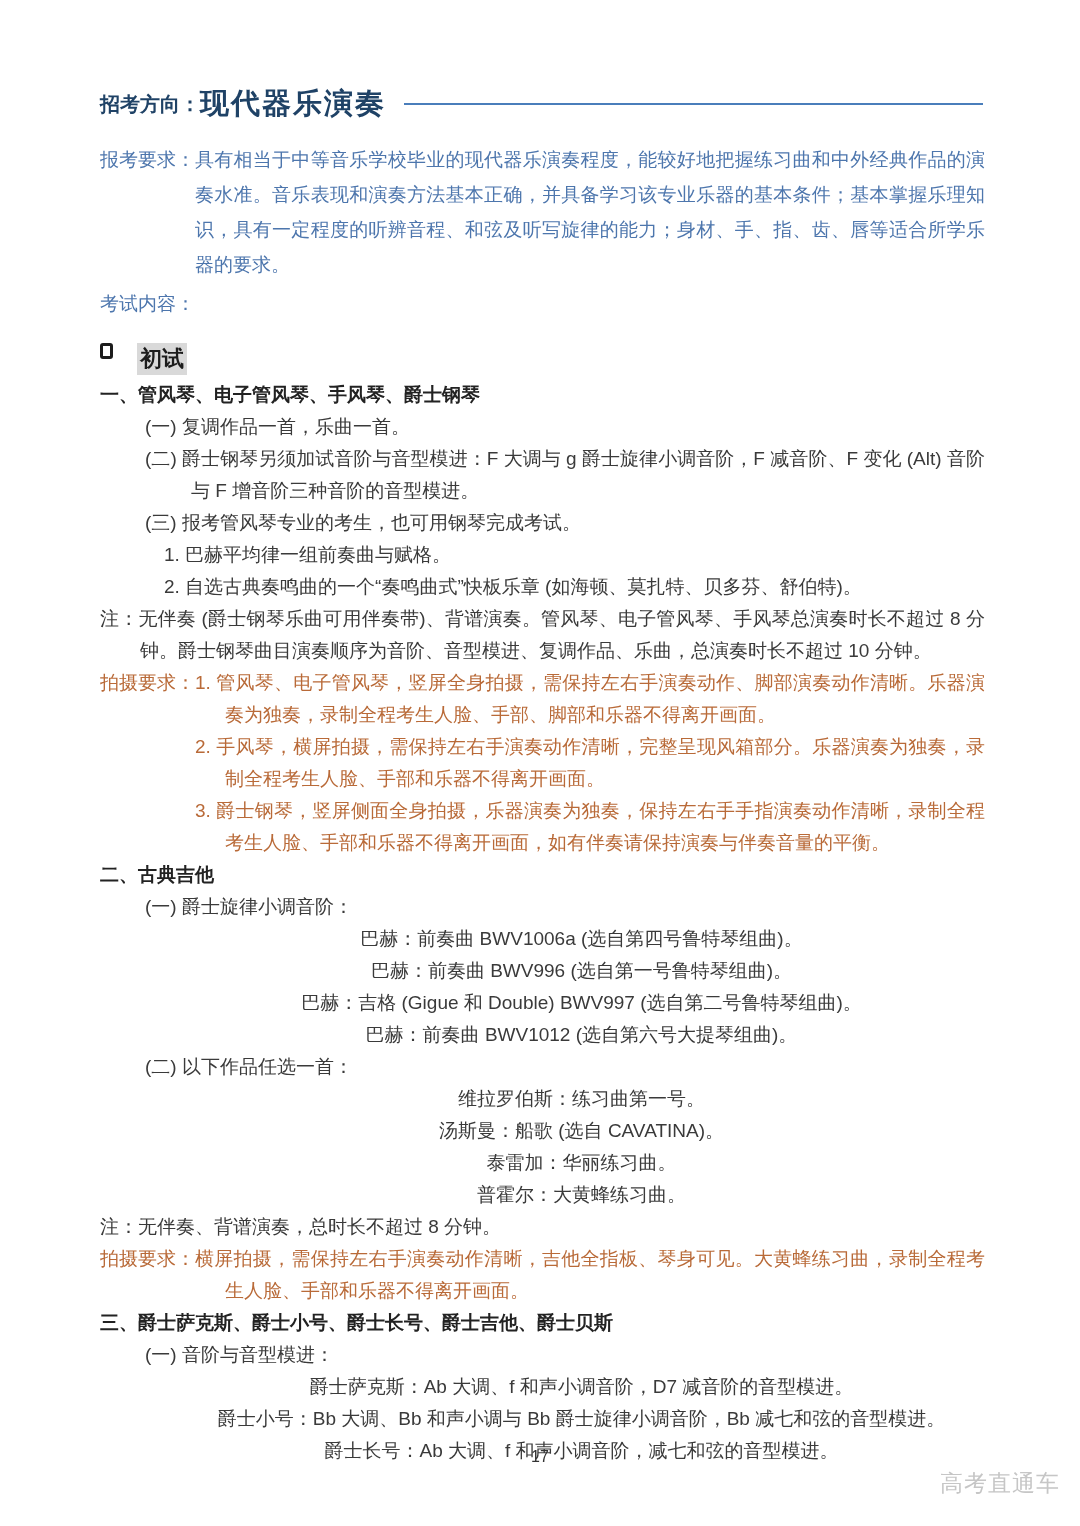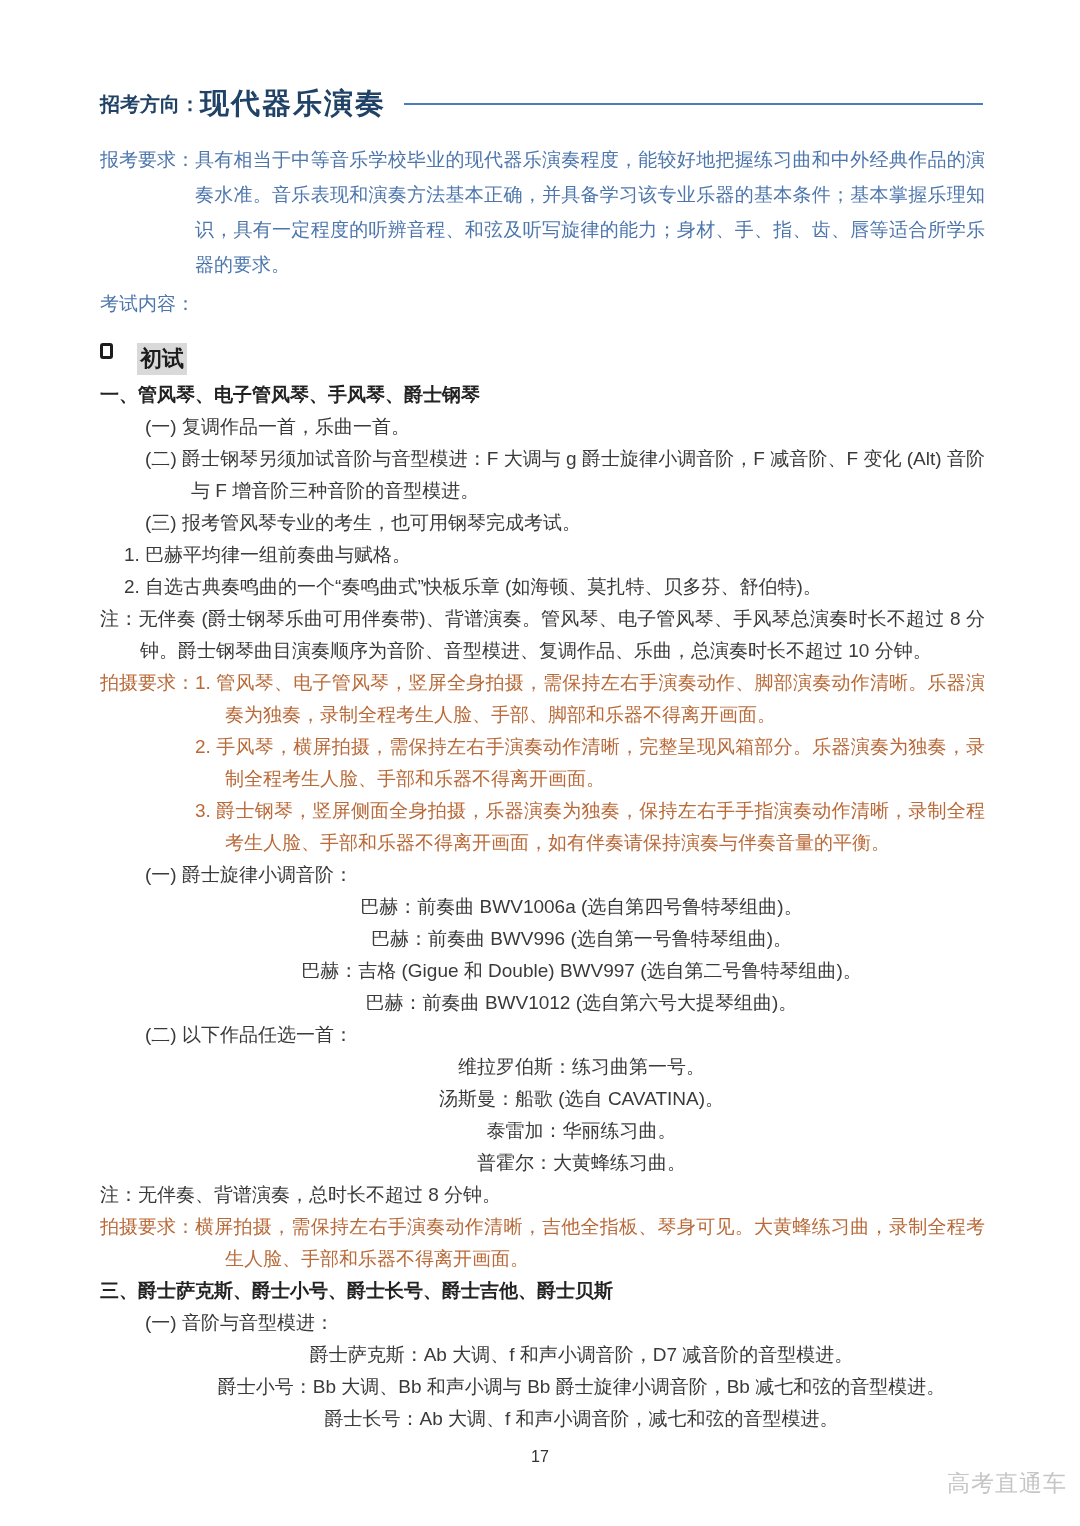--- a/index.html
+++ b/index.html
@@ -110,21 +110,21 @@
     line-height:32px;
     text-align:center;
   }
   .paren-item{
     margin-left:45px;
     padding-left:46px;
     text-indent:-46px;
     text-align:justify;
   }
   .num-item{
-    margin-left:24px;
+    margin-left:64px;
     padding-left:28px;
     text-indent:-28px;
     text-align:justify;
   }
   .work-item{
     margin-left:78px;
   }
   .note{
     padding-left:40px;
     text-indent:-40px;
@@ -155,21 +155,21 @@
     top:1448px;
     left:0;
     width:100%;
     text-align:center;
     font-size:16px;
     color:#333333;
   }
   .watermark{
     position:absolute;
     top:1468px;
-    right:13px;
+    right:20px;
     font-size:23px;
     color:var(--watermark);
     letter-spacing:1px;
   }
 </style>
 </head>
 <body>
 
 <div class="page">
   <div class="content">
@@ -201,20 +201,21 @@
     <div class="line note">注：无伴奏 (爵士钢琴乐曲可用伴奏带)、背谱演奏。管风琴、电子管风琴、手风琴总演奏时长不超过 8 分钟。爵士钢琴曲目演奏顺序为音阶、音型模进、复调作品、乐曲，总演奏时长不超过 10 分钟。</div>
     <div class="shoot-row">
       <span class="shoot-label">拍摄要求：</span>
       <div class="shoot-items">
         <div class="shoot-item">1. 管风琴、电子管风琴，竖屏全身拍摄，需保持左右手演奏动作、脚部演奏动作清晰。乐器演奏为独奏，录制全程考生人脸、手部、脚部和乐器不得离开画面。</div>
         <div class="shoot-item">2. 手风琴，横屏拍摄，需保持左右手演奏动作清晰，完整呈现风箱部分。乐器演奏为独奏，录制全程考生人脸、手部和乐器不得离开画面。</div>
         <div class="shoot-item">3. 爵士钢琴，竖屏侧面全身拍摄，乐器演奏为独奏，保持左右手手指演奏动作清晰，录制全程考生人脸、手部和乐器不得离开画面，如有伴奏请保持演奏与伴奏音量的平衡。</div>
       </div>
     </div>
 
+    <div class="sec-heading">二、古典吉他</div>
     <div class="line paren-item">(一) 爵士旋律小调音阶：</div>
     <div class="line work-item">巴赫：前奏曲 BWV1006a (选自第四号鲁特琴组曲)。</div>
     <div class="line work-item">巴赫：前奏曲 BWV996 (选自第一号鲁特琴组曲)。</div>
     <div class="line work-item">巴赫：吉格 (Gigue 和 Double) BWV997 (选自第二号鲁特琴组曲)。</div>
     <div class="line work-item">巴赫：前奏曲 BWV1012 (选自第六号大提琴组曲)。</div>
     <div class="line paren-item">(二) 以下作品任选一首：</div>
     <div class="line work-item">维拉罗伯斯：练习曲第一号。</div>
     <div class="line work-item">汤斯曼：船歌 (选自 CAVATINA)。</div>
     <div class="line work-item">泰雷加：华丽练习曲。</div>
     <div class="line work-item">普霍尔：大黄蜂练习曲。</div>

